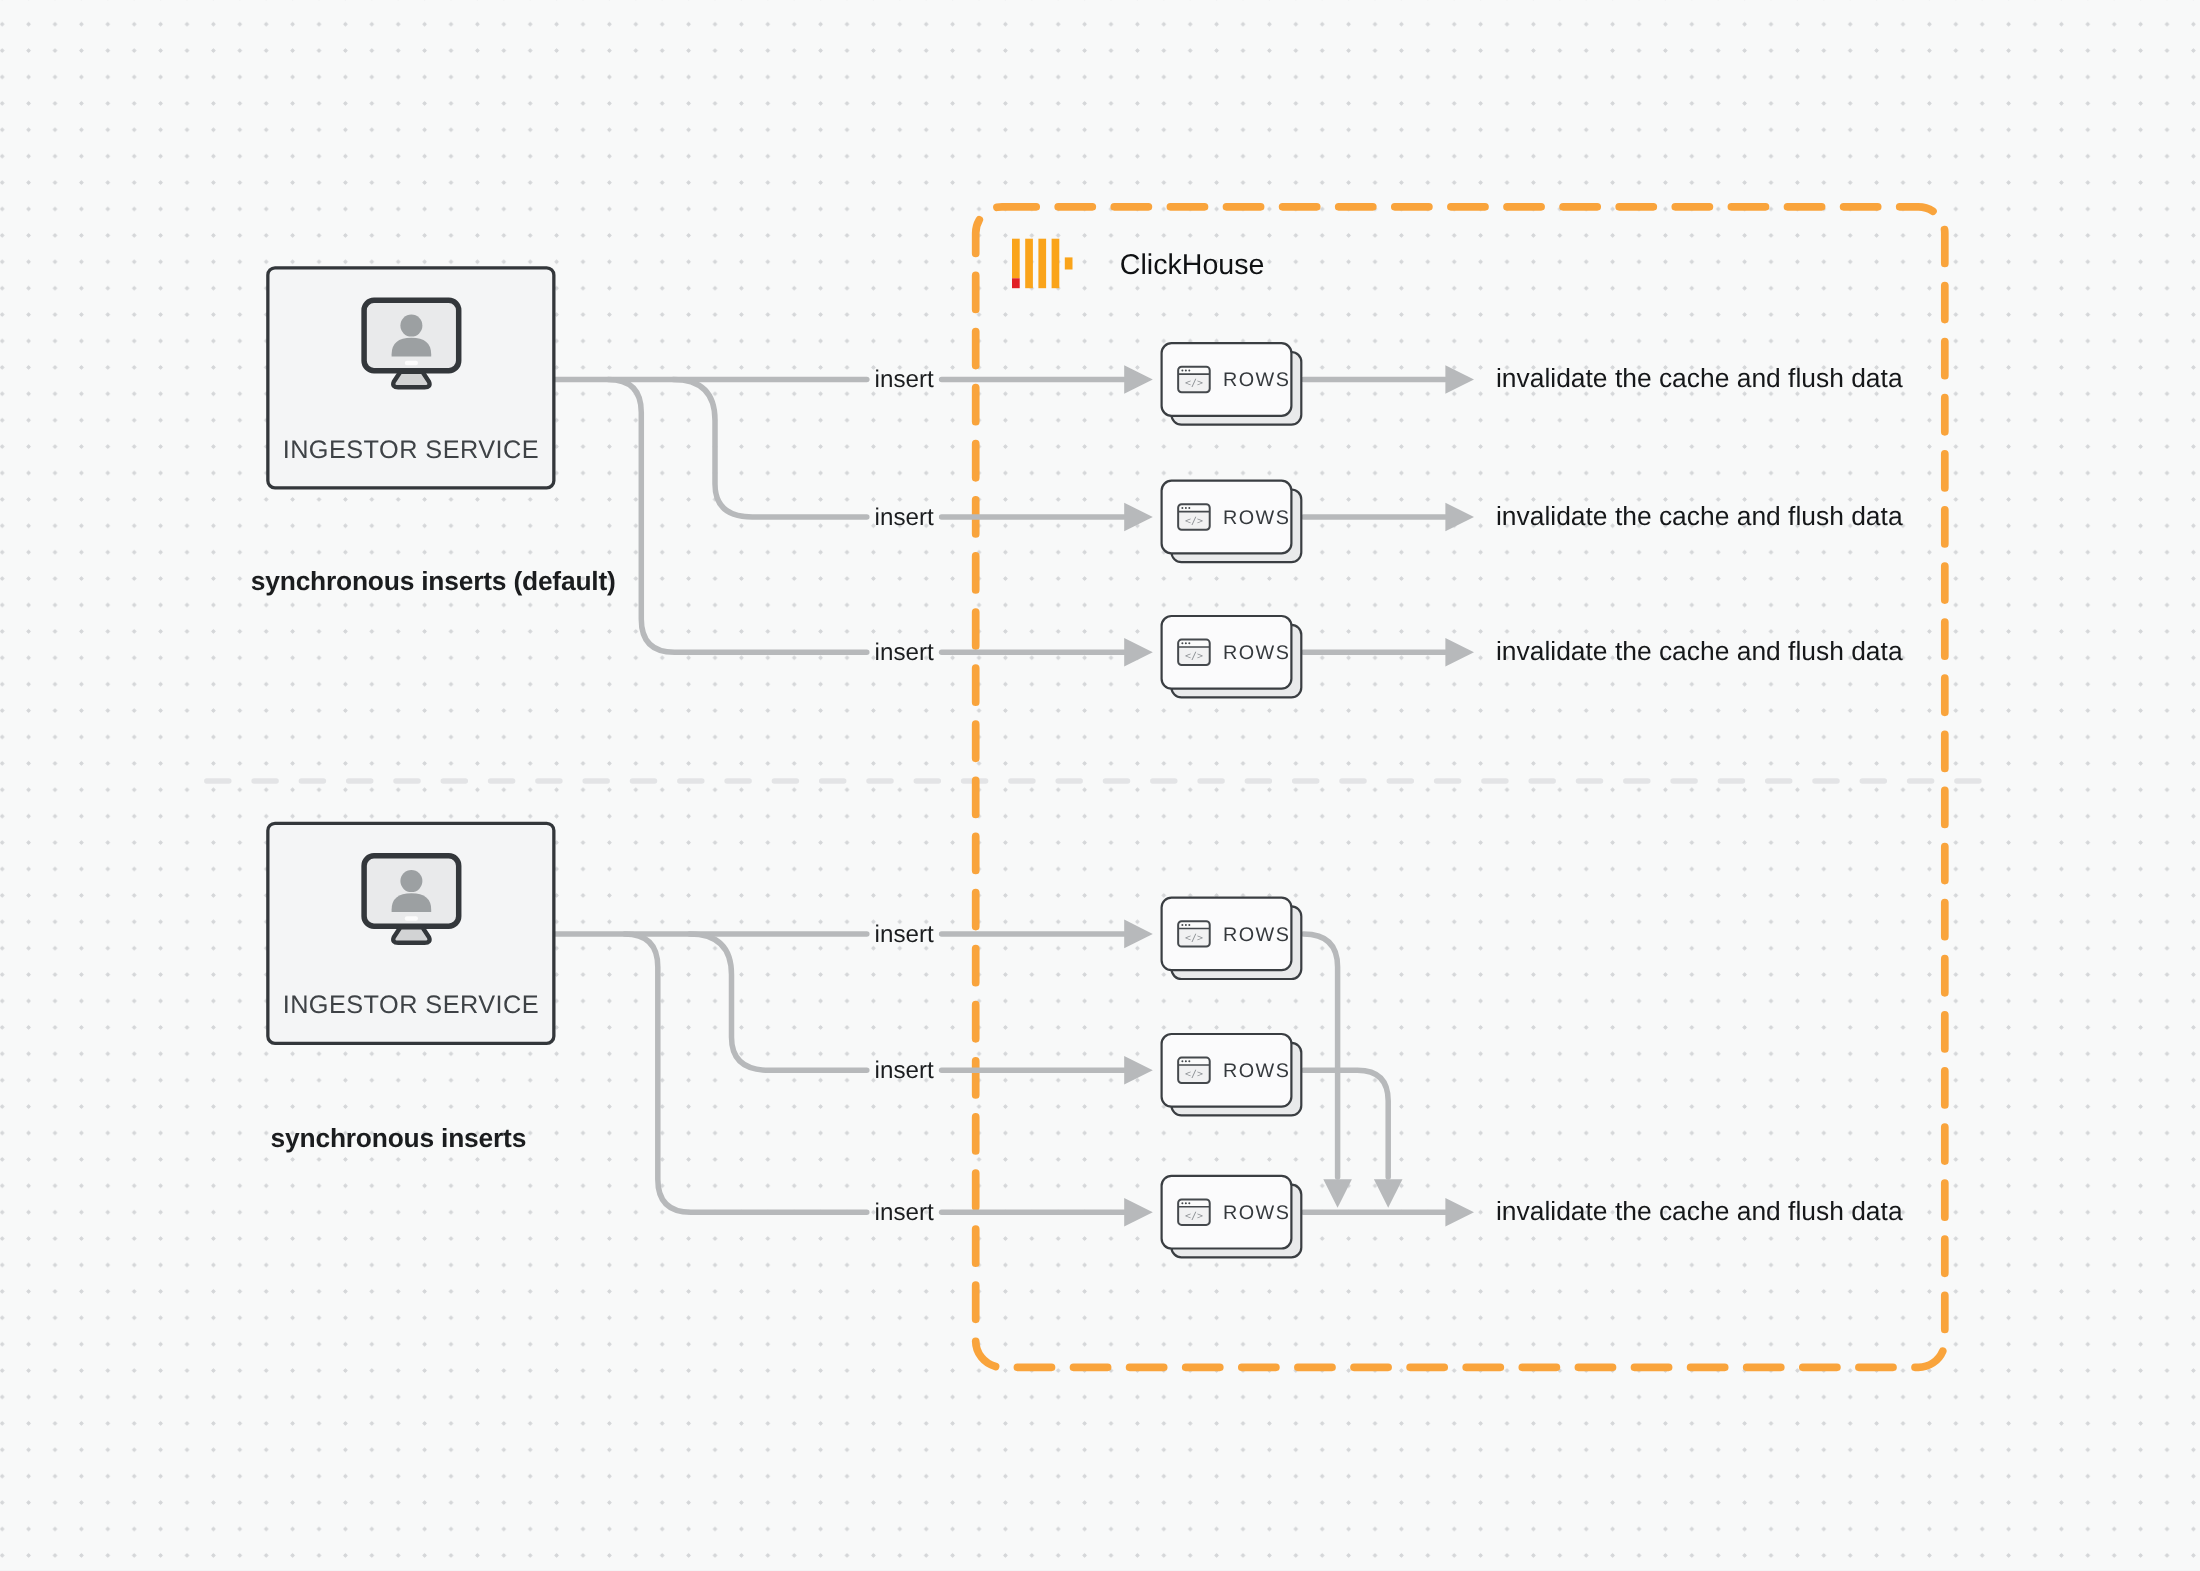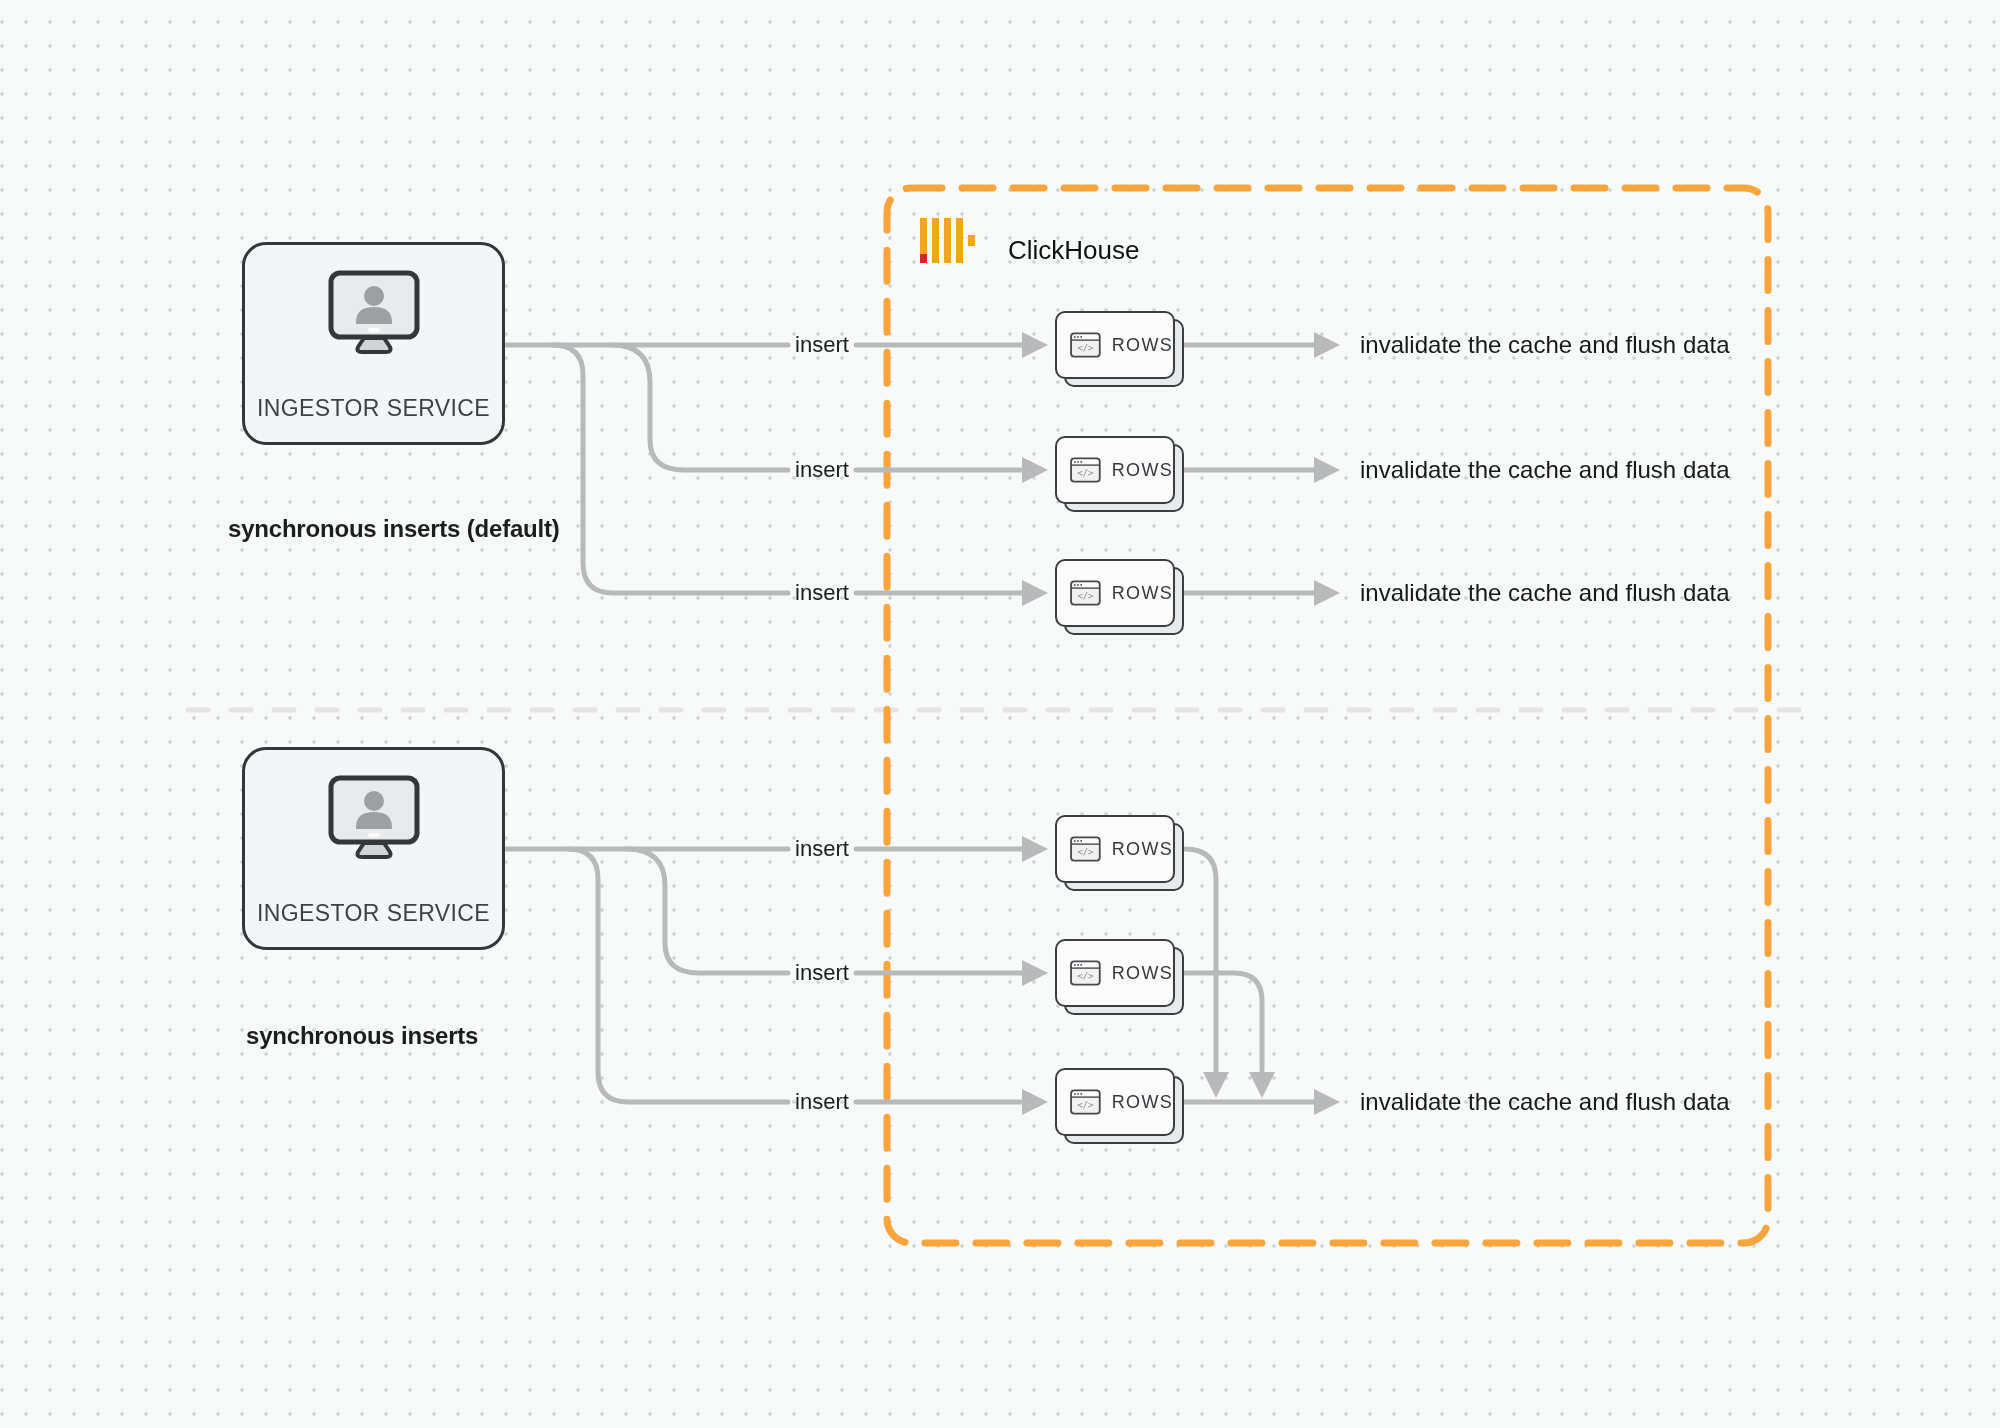--- a/index.html
+++ b/index.html
@@ -8,21 +8,21 @@
     background-color:#f8f9f9;
     background-image:radial-gradient(#d5d7d9 1.7px, rgba(0,0,0,0) 2px);
     background-size:24px 24px;background-position:14px 10px;
     font-family:"Liberation Sans",sans-serif;color:#1b1d1f;overflow:hidden;
   }
   .wires{position:absolute;left:0;top:0;width:2000px;height:1428px;}
 
   
   .ingestor{
     position:absolute;left:242px;width:263px;height:203px;box-sizing:border-box;
-    background:#f4f5f6;border:3.5px solid #33373b;border-radius:24px;
+    background:#f4f5f6;border:3.5px solid #33373b;border-radius:8px;
     display:flex;flex-direction:column;align-items:center;justify-content:space-between;
     padding:24px 0 20px;
   }
   .ingestor.sync{top:242px}
   .ingestor.async{top:747px}
   .ingestor-label{font-size:23px;color:#3e4246;letter-spacing:.4px;white-space:nowrap}
 
   .caption{position:absolute;font-weight:bold;font-size:24px;letter-spacing:-.2px;color:#1b1d1f;white-space:nowrap}
   .caption.sync{left:228px;top:515px}
   .caption.async{left:246px;top:1022px}
@@ -37,21 +37,21 @@
     background:#e9eaeb;border:2.5px solid #3a3e42;border-radius:10px;
   }
   .rows-card .front{
     position:absolute;left:0;top:0;width:120px;height:68px;box-sizing:border-box;
     background:#fbfbfc;border:2.5px solid #3a3e42;border-radius:10px;
     display:flex;align-items:center;gap:11px;padding-left:13px;
   }
   .rows-txt{font-size:18px;font-weight:500;letter-spacing:1.3px;color:#35393d}
 
   
-  .ch-logo{position:absolute;left:920px;top:214px;height:52px;display:flex;align-items:flex-end;gap:30px}
+  .ch-logo{position:absolute;left:920px;top:214px;height:52px;display:flex;align-items:center;gap:40px}
   .ch-title{font-size:26px;font-weight:500;color:#0f1113;white-space:nowrap}
 </style>
 </head>
 <body>
 
 <div class="canvas">
 
   <svg class="wires" viewBox="0 0 2000 1428" aria-hidden="true">
 
     <line x1="188" y1="710" x2="1815" y2="710" stroke="#e3e4e6" stroke-width="5" stroke-dasharray="20 23" stroke-linecap="round"></line>

